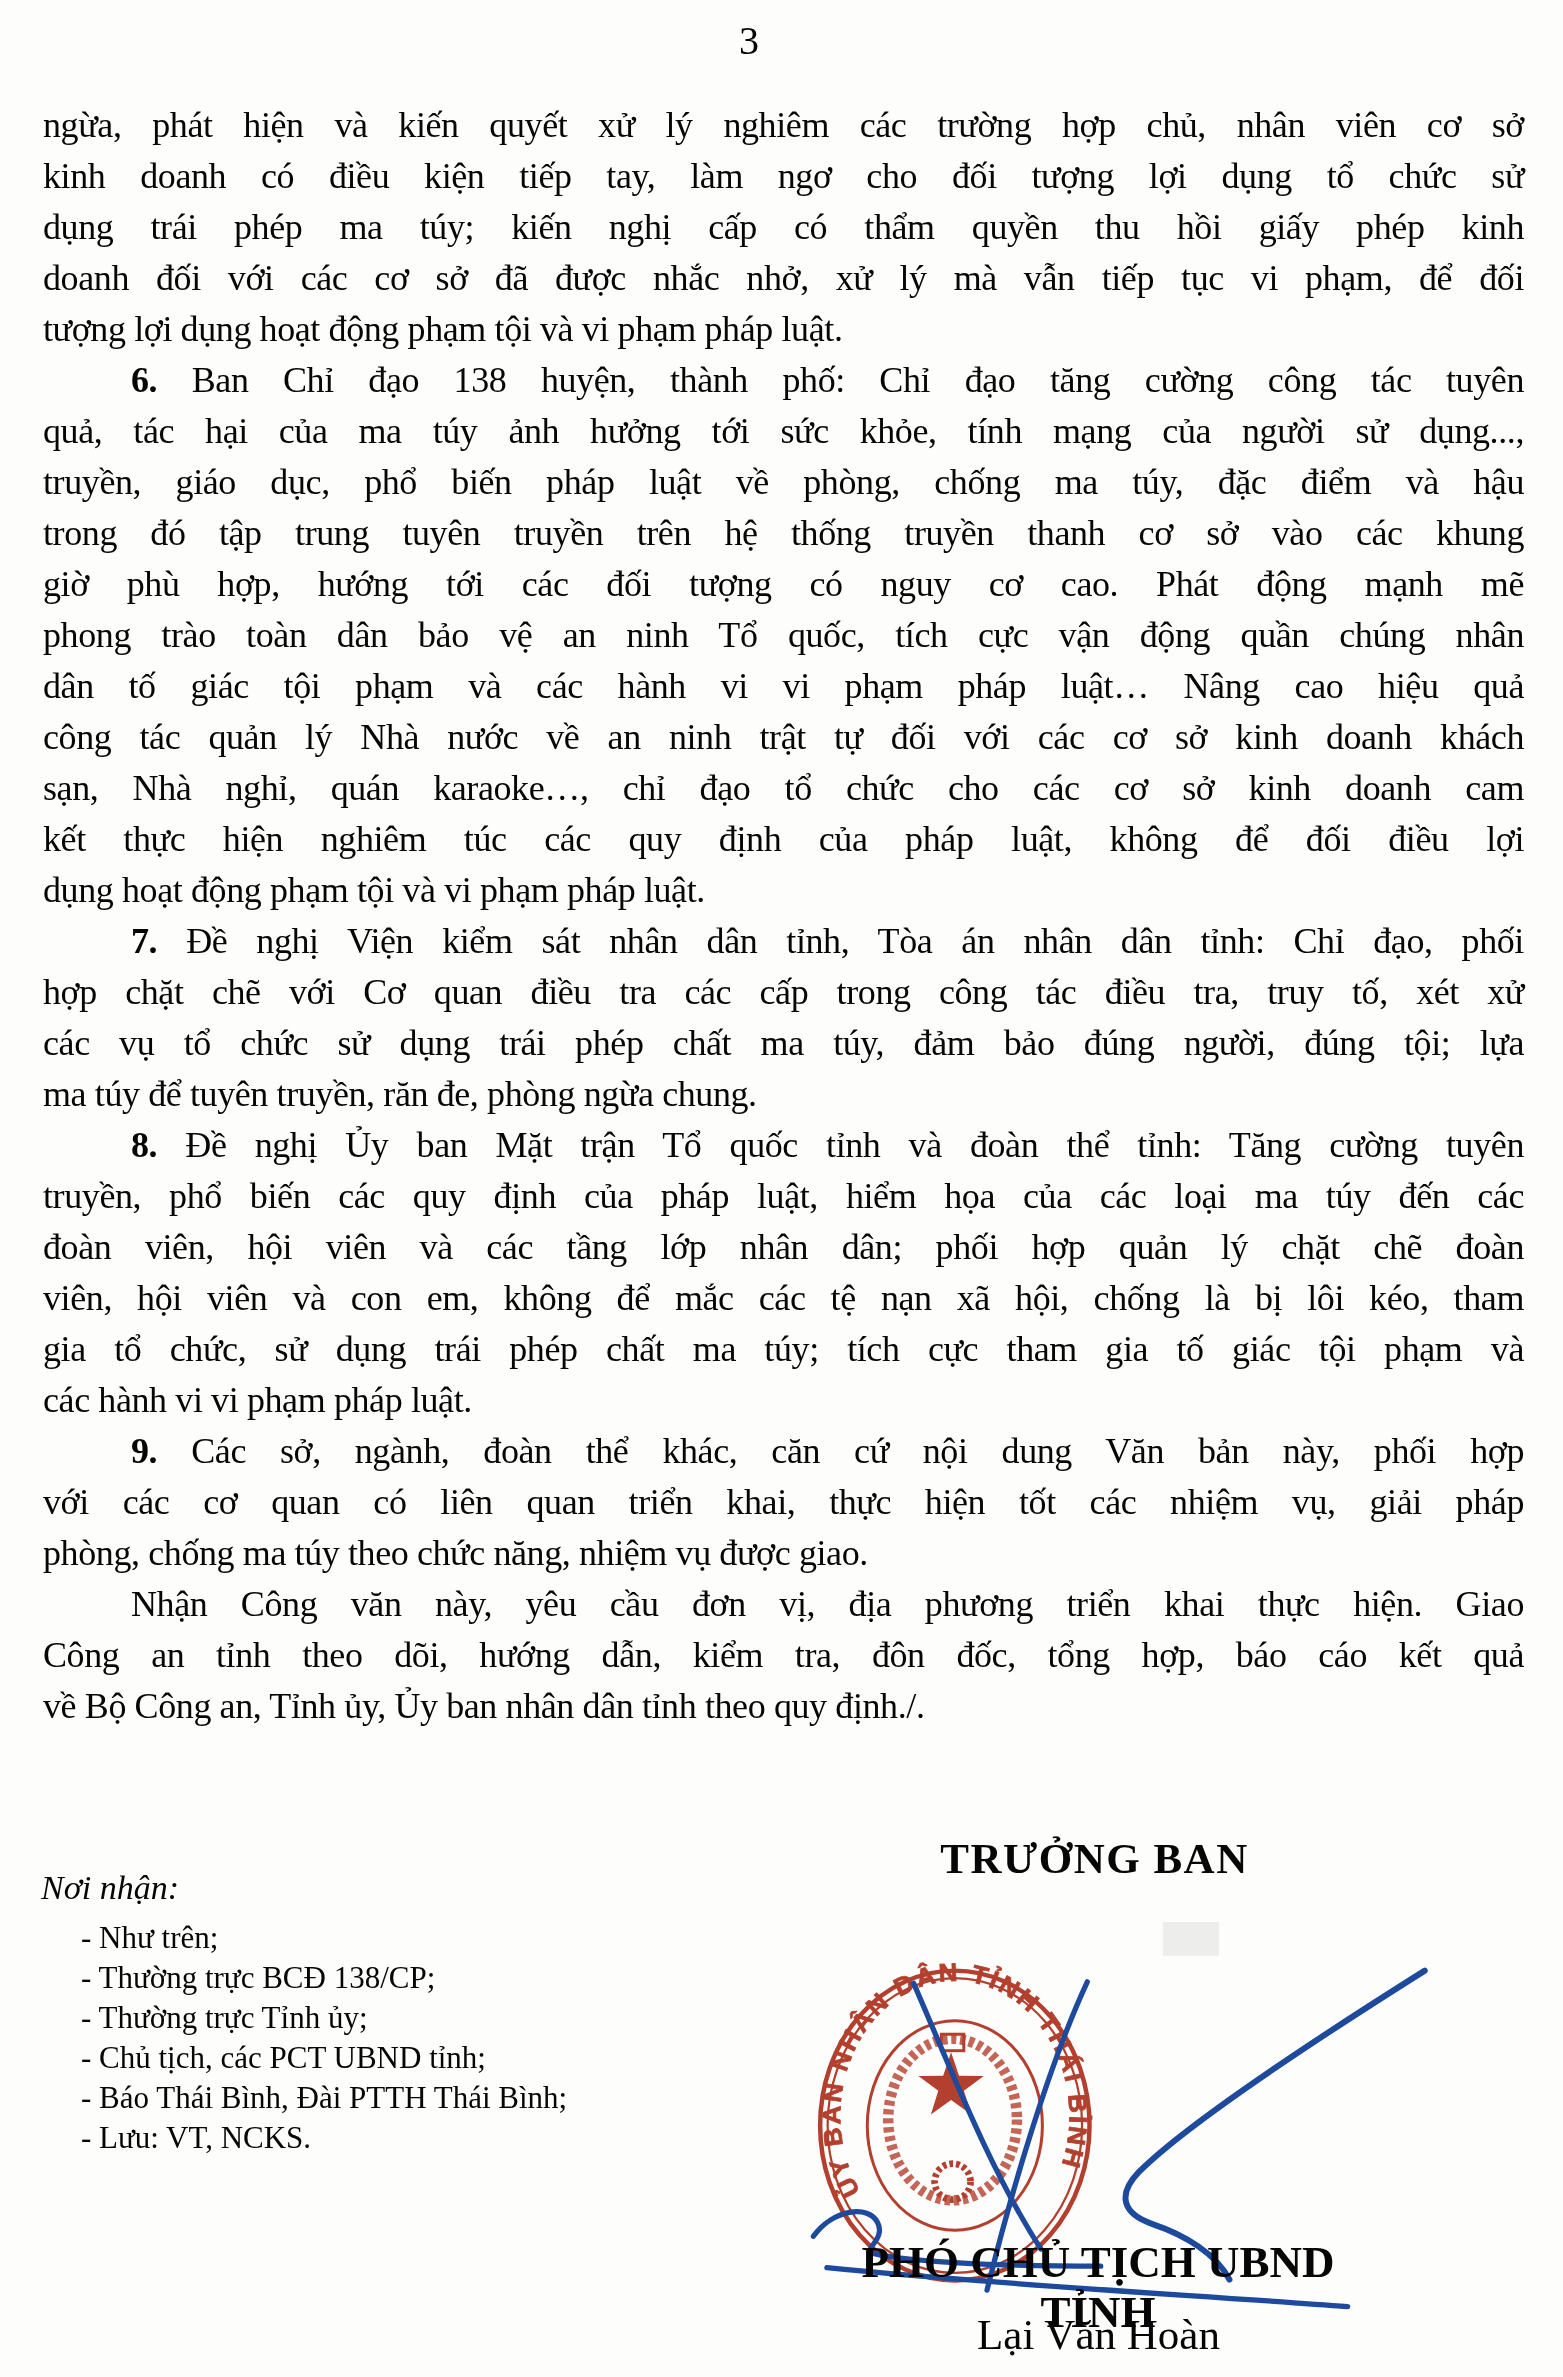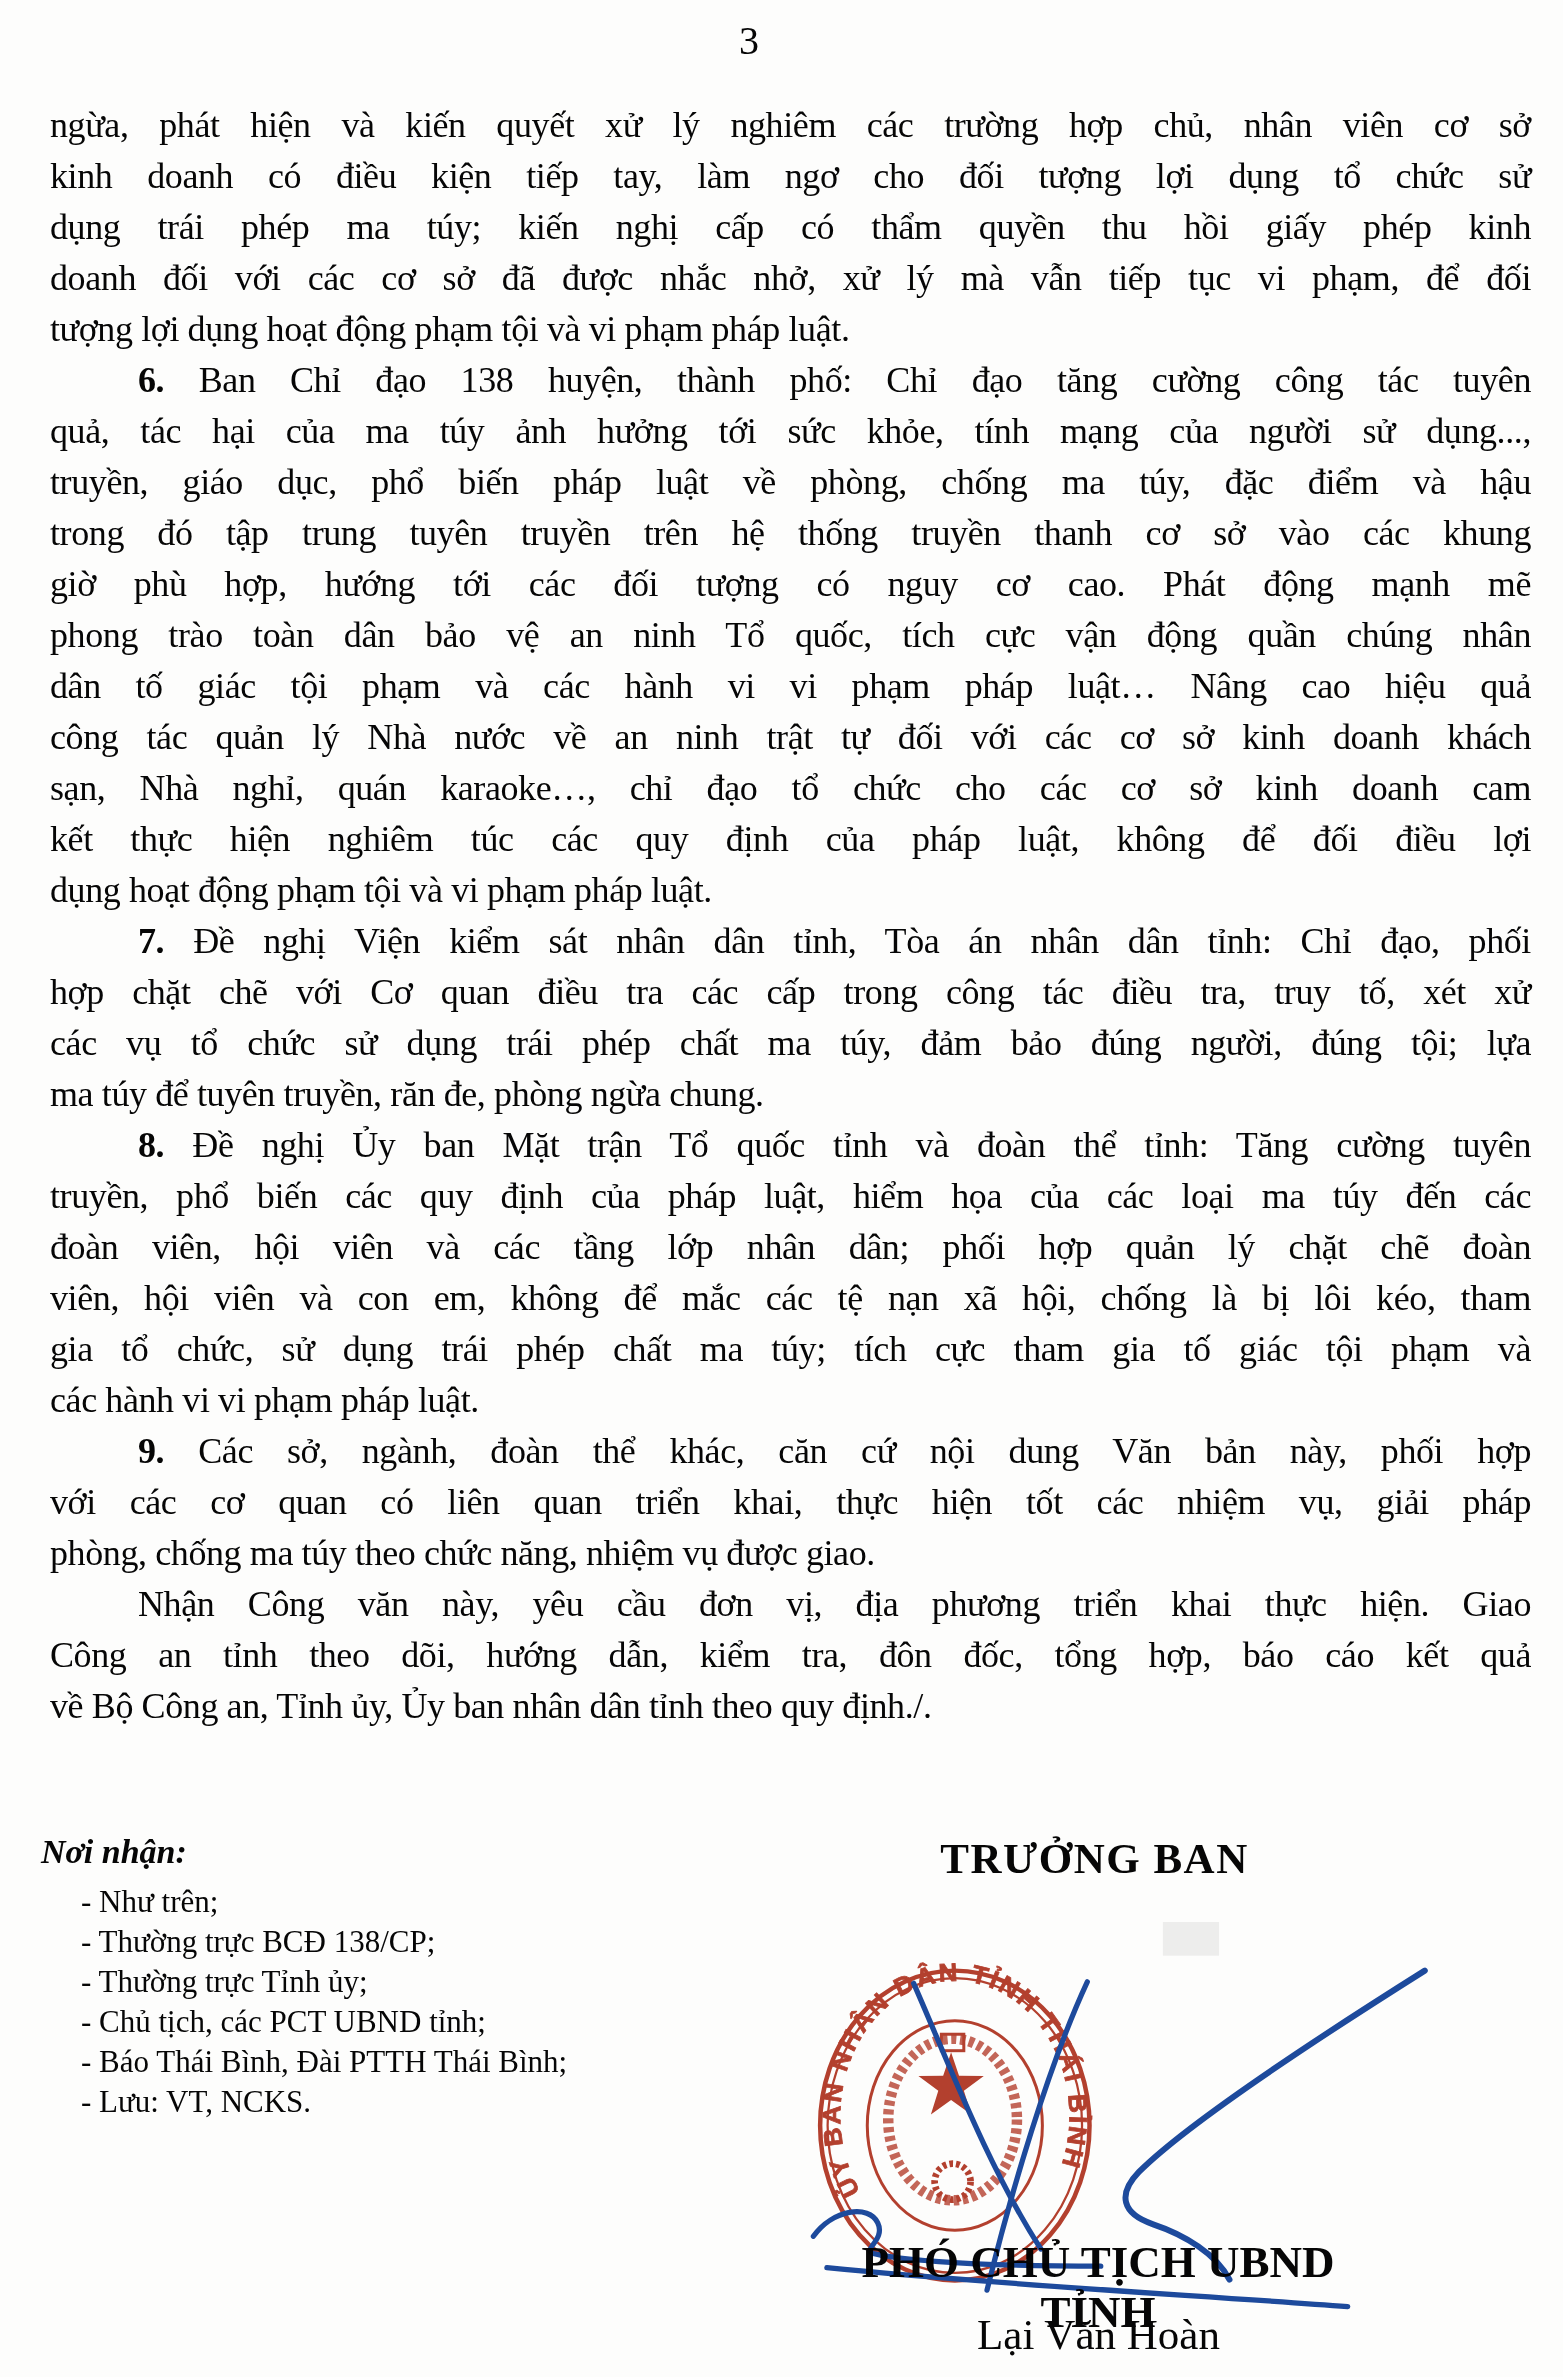--- a/index.html
+++ b/index.html
@@ -9,38 +9,39 @@
     background:#fdfdfc;
     overflow:hidden;
     font-family:"Liberation Serif","DejaVu Serif",serif;
     color:#060606;
   }
   #page-number{
     position:absolute;left:719px;top:16.5px;width:60px;
     font-size:40px;text-align:center;
   }
   #body-text{
-    position:absolute;left:50px;top:100px;width:1481px;
+    position:absolute;left:43px;top:100px;width:1481px;
   }
   .line{
     height:51px;line-height:51px;
     font-size:36px;
     letter-spacing:-0.4px;
     text-align:justify;text-align-last:justify;
     white-space:nowrap;
   }
   .line.last{text-align-last:left;}
   .line.indent{text-indent:88px;}
   .line b{font-weight:bold;}
   #recipients{
     position:absolute;left:41px;top:1833px;width:569px;
   }
   #recipients-heading{
-    font-size:34px;font-weight:bold;font-style:italic;
+    font-size:34px;font-weight:normal;font-style:italic;
     margin-bottom:10.5px;
+    margin-top:36px;
   }
   .recipient-item{
     font-size:31px;line-height:40px;margin-left:40px;
   }
   #truong-ban{
     position:absolute;left:870px;top:1834px;width:449px;
     font-size:43px;font-weight:bold;text-align:center;letter-spacing:1.5px;
   }
   #position-title{
     position:absolute;left:836px;top:2238px;width:524px;

